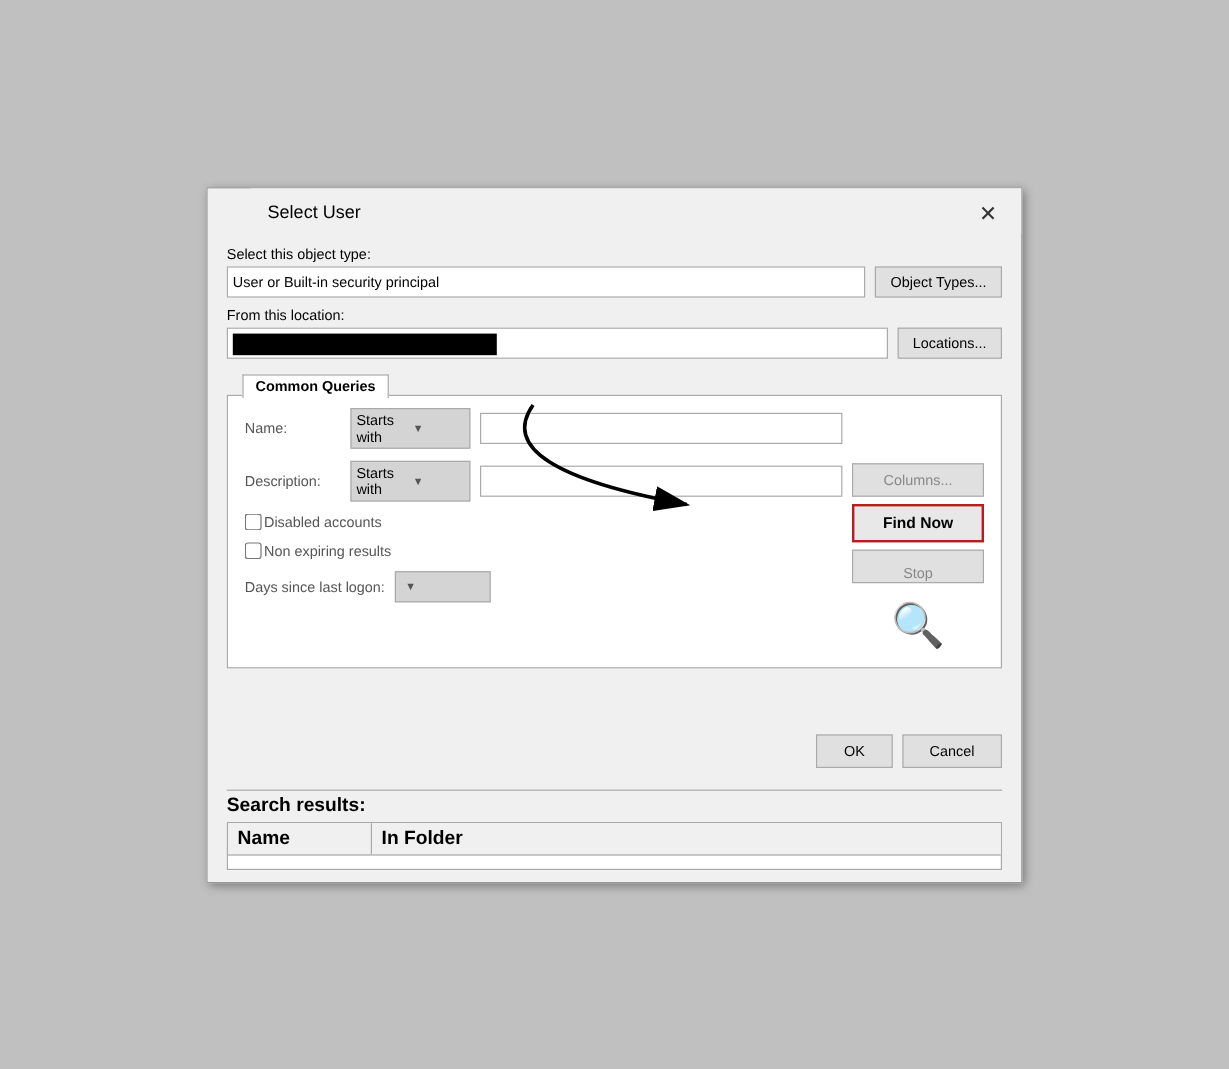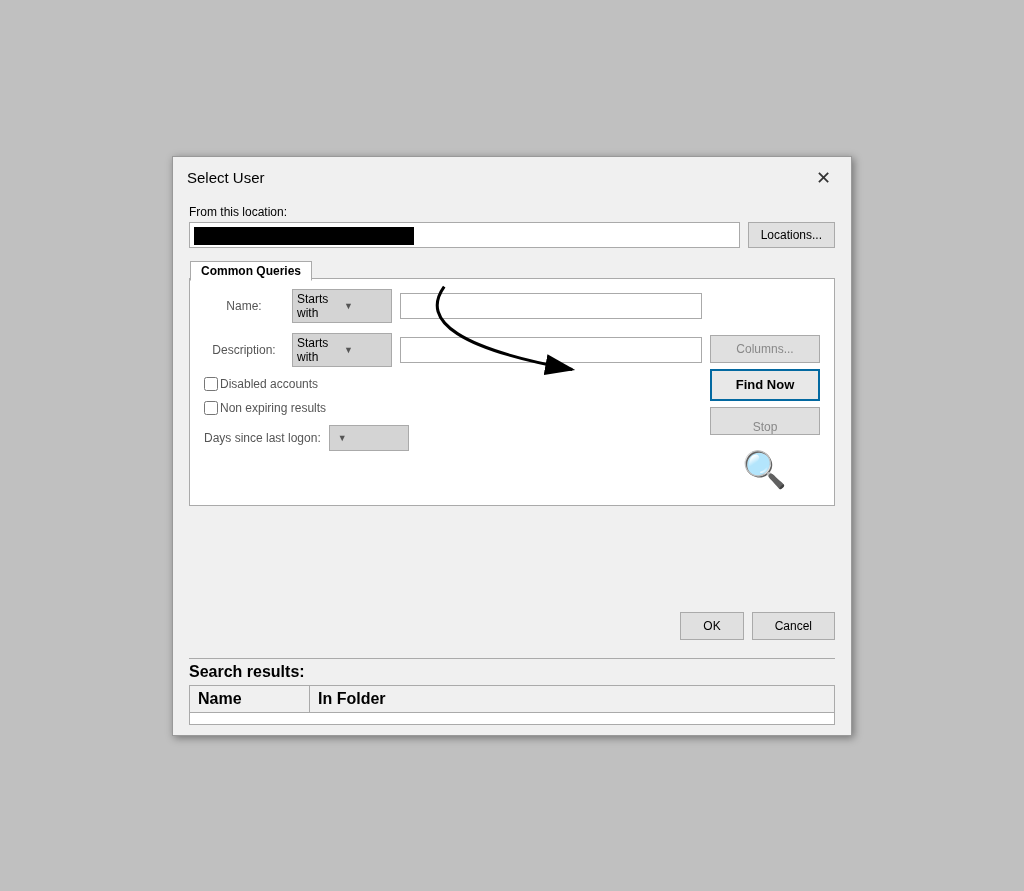--- a/index.html
+++ b/index.html
@@ -28,20 +28,21 @@
       flex-direction: column;
     }
 
     .title-bar {
       background: #f0f0f0;
       padding: 10px 14px 6px 14px;
       display: flex;
       justify-content: space-between;
       align-items: center;
       border-bottom: none;
+      margin-left: 36px;
     }
 
     .title-bar-text {
       font-size: 15px;
       font-weight: 400;
       color: #000;
     }
 
     .close-btn {
       background: none;
@@ -119,21 +120,21 @@
       border: 1px solid #aaa;
       background: white;
       padding: 10px 14px 14px 14px;
       margin-top: 2px;
       position: relative;
     }
 
     .common-queries-tab {
       position: absolute;
       top: -18px;
-      left: 0;
+      left: 12px;
       background: white;
       border: 1px solid #aaa;
       border-bottom: 1px solid white;
       padding: 2px 10px;
       font-size: 12px;
       font-weight: 600;
     }
 
     .queries-inner {
       display: flex;
@@ -159,21 +160,20 @@
     .query-row {
       display: flex;
       align-items: center;
       gap: 8px;
     }
 
     .query-label {
       width: 80px;
       font-size: 12px;
       color: #555;
-      text-align: center;
     }
 
     .select-dropdown {
       height: 26px;
       border: 1px solid #aaa;
       background: #d4d4d4;
       font-size: 12px;
       padding: 16px 4px;
       cursor: pointer;
       display: flex;
@@ -230,21 +230,21 @@
       cursor: pointer;
       display: flex;
       align-items: center;
       gap: 4px;
       min-width: 80px;
     }
 
     .find-now-btn {
       height: 32px;
       padding: 0 14px;
-      border: 2px solid #0369a1;
+      border: 2px solid #b91c1c;
       background: #e8e8e8;
       cursor: pointer;
       font-size: 13px;
       font-weight: 600;
       white-space: nowrap;
     }
 
     .columns-btn {
       height: 28px;
       padding: 0 12px;
@@ -360,20 +360,27 @@
 
 <div class="dialog">
 
   <div class="title-bar">
     <span class="title-bar-text">Select User</span>
     <button class="close-btn">✕</button>
   </div>
 
   <div class="dialog-body">
 
+    <div>
+      <div class="section-label">Select this object type:</div>
+      <div class="row">
+        <input class="text-input" type="text" value="User or Built-in security principal" readonly="" style="">
+        <button class="btn">Object Types...</button>
+      </div>
+    </div>
 
     <div>
       <div class="section-label">From this location:</div>
       <div class="row">
         <div class="redacted-input text-input">
           <div class="redacted-bar"></div>
         </div>
         <button class="btn">Locations...</button>
       </div>
     </div>

